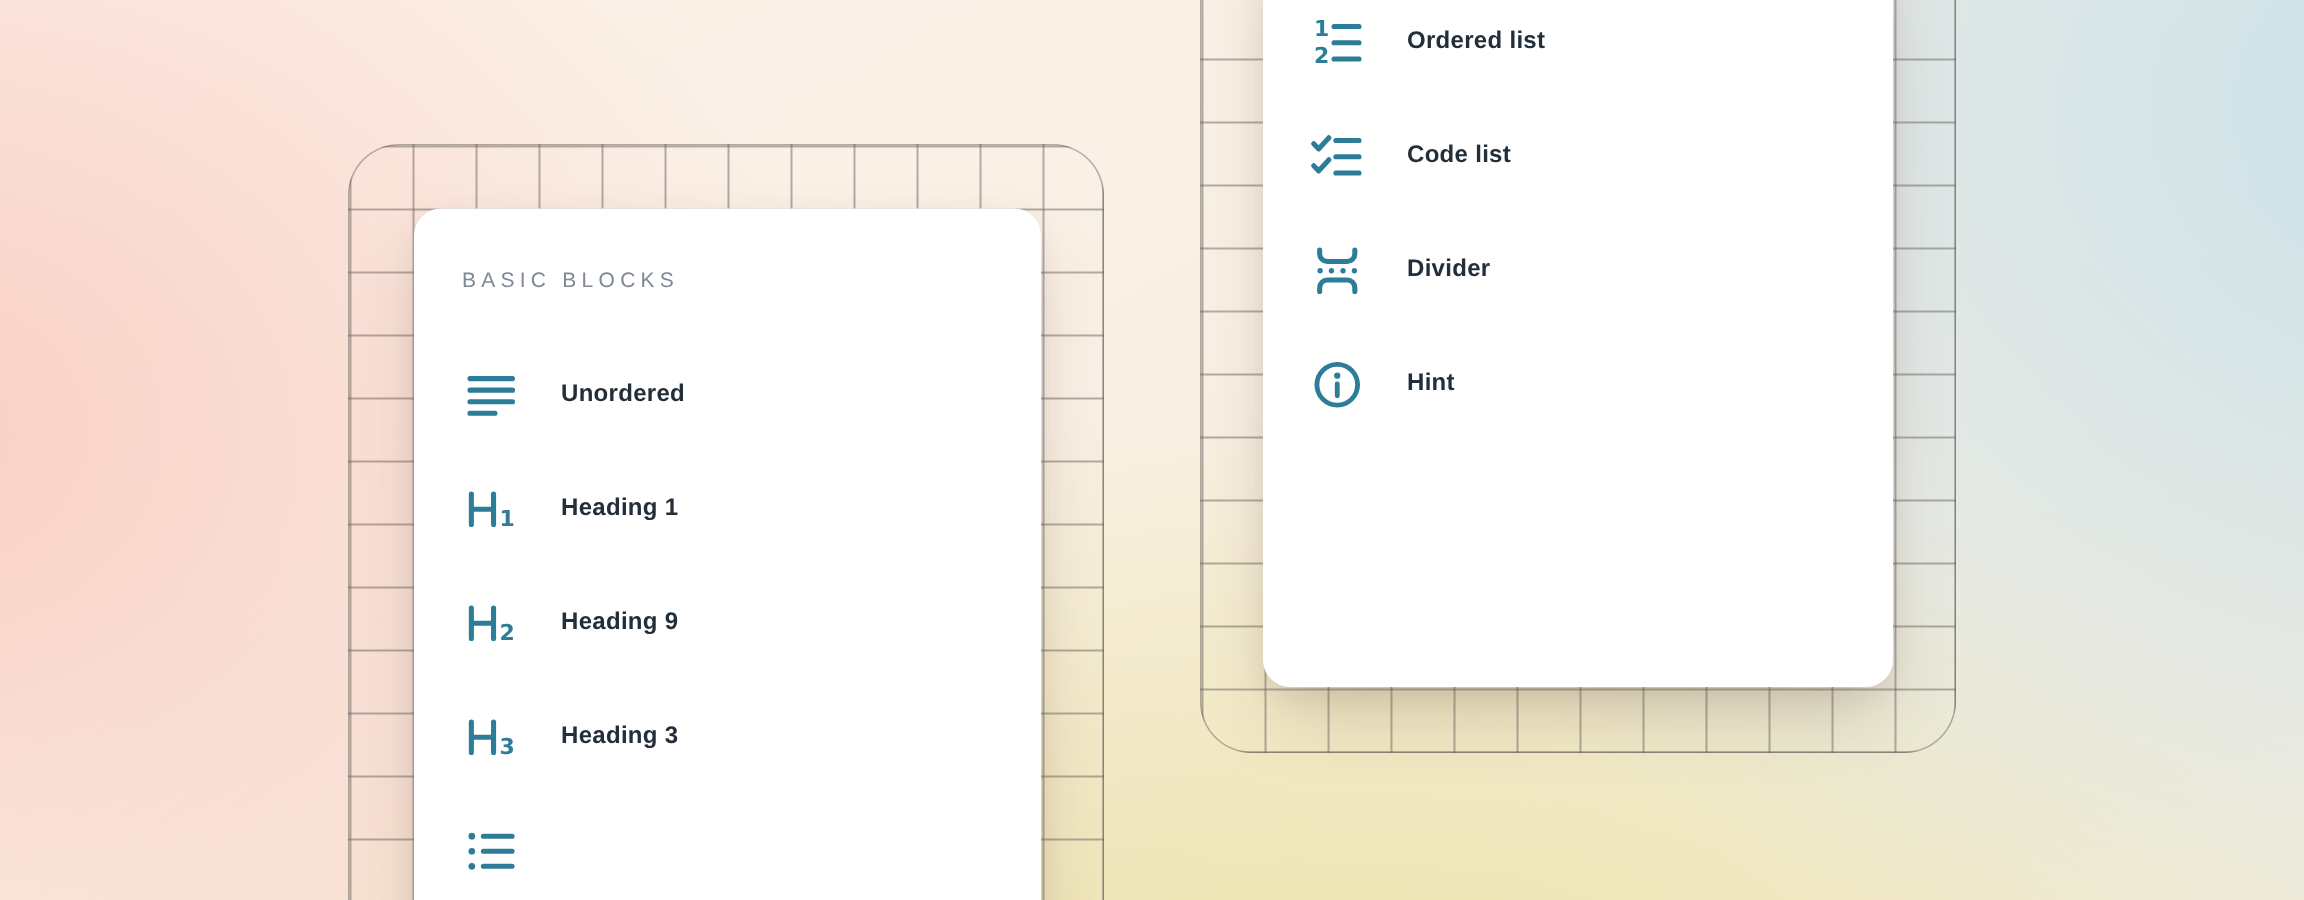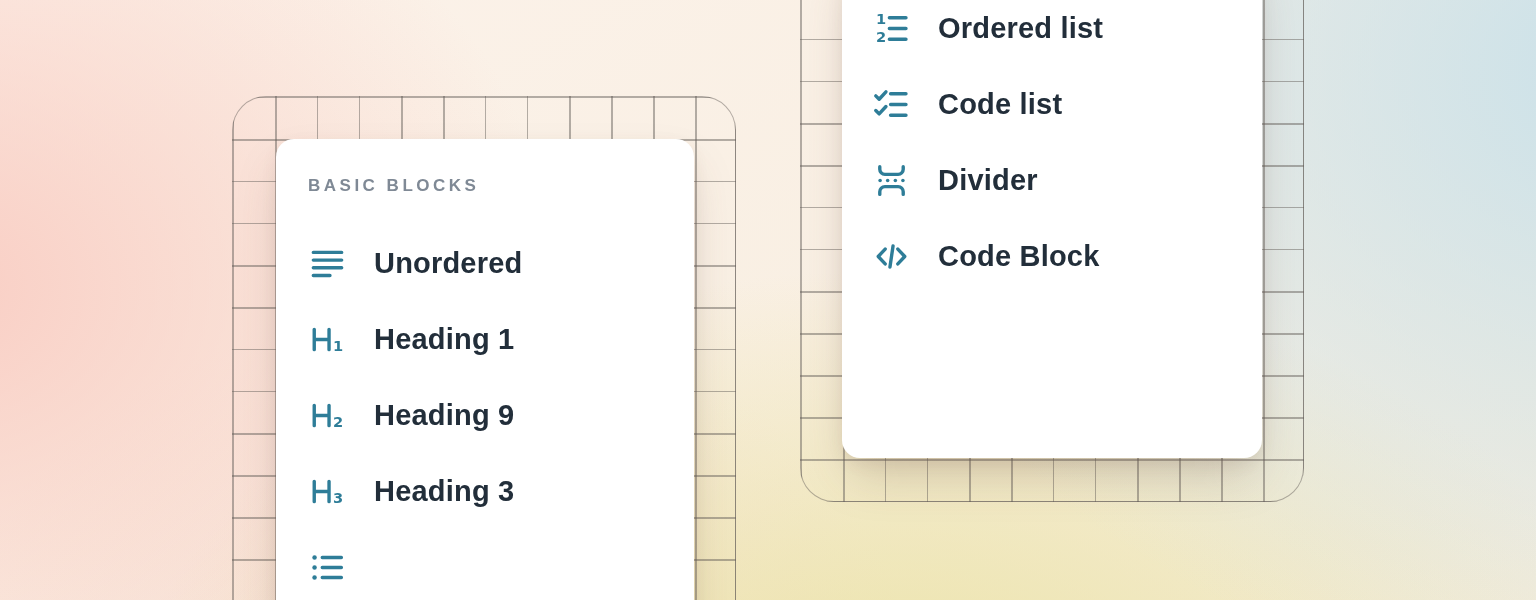--- a/index.html
+++ b/index.html
@@ -32,22 +32,22 @@
   .grid-panel.right{left:800px;top:-46px;width:504px;height:548px;}
   .card{
     position:absolute;
     background:#ffffff;
     border-radius:18px;
     box-shadow:0 24px 48px -10px rgba(100,72,60,0.25), 0 6px 16px rgba(100,72,60,0.08);
   }
   .card-left{left:276px;top:139px;width:418px;height:520px;padding:36px 30px 0 32px;}
   .card-right{left:842px;top:-48px;width:420px;height:506px;padding:0 30px 0 30px;}
   .section-title{
-    font-size:17px;
-    font-weight:700;
+    font-size:14px;
+    font-weight:400;
     letter-spacing:3.5px;
     line-height:22px;
     color:var(--section-gray);
   }
   .menu{display:block;}
   .card-left .menu{margin-top:28px;}
   .card-right .menu{padding-top:38px;}
   .menu-item{
     height:76px;
     display:flex;
@@ -56,21 +56,21 @@
     cursor:pointer;
   }
   .menu-item .icon{
     width:38px;height:38px;
     flex:0 0 38px;
     display:flex;align-items:center;justify-content:center;
     color:var(--icon-teal);
   }
   .menu-item .icon svg{width:37px;height:37px;display:block;}
   .menu-item .label{
-    font-size:29px;
+    font-size:16px;
     font-weight:700;
     color:var(--label-dark);
     letter-spacing:0.2px;
     white-space:nowrap;
   }
 </style>
 </head>
 <body>
 
 <div class="grid-panel left"></div>
@@ -157,22 +157,22 @@
     <circle cx="9.5" cy="12" r="1.15" fill="currentColor" stroke="none"></circle>
     <circle cx="14.5" cy="12" r="1.15" fill="currentColor" stroke="none"></circle>
     <circle cx="19.4" cy="12" r="1.15" fill="currentColor" stroke="none"></circle>
     <path d="M4.4 21v-1.7a3.3 3.3 0 0 1 3.3-3.3h8.6a3.3 3.3 0 0 1 3.3 3.3V21"></path>
   </svg>
         </span>
     <span class="label">Divider</span>
   </div>
       <div class="menu-item">
     <span class="icon">
-          <svg viewBox="0 0 24 24" fill="none" stroke="currentColor" stroke-width="2.2" stroke-linecap="round" stroke-linejoin="round">
-    <path d="M7.9 7.2 3.4 12l4.5 4.8"></path>
-    <path d="M16.1 7.2 20.6 12l-4.5 4.8"></path>
-    <path d="M13 5.2 11 18.8"></path>
+          <svg viewBox="0 0 24 24" fill="none" stroke="currentColor" stroke-width="2.1" stroke-linecap="round" stroke-linejoin="round">
+    <circle cx="12" cy="12" r="8.8"></circle>
+    <circle cx="12" cy="8.1" r="1.35" fill="currentColor" stroke="none"></circle>
+    <path d="M12 11.6v5.2"></path>
   </svg>
         </span>
-    <span class="label">Code Block</span>
+    <span class="label">Hint</span>
   </div>
     </div>
 </div>
 
 </body></html>

